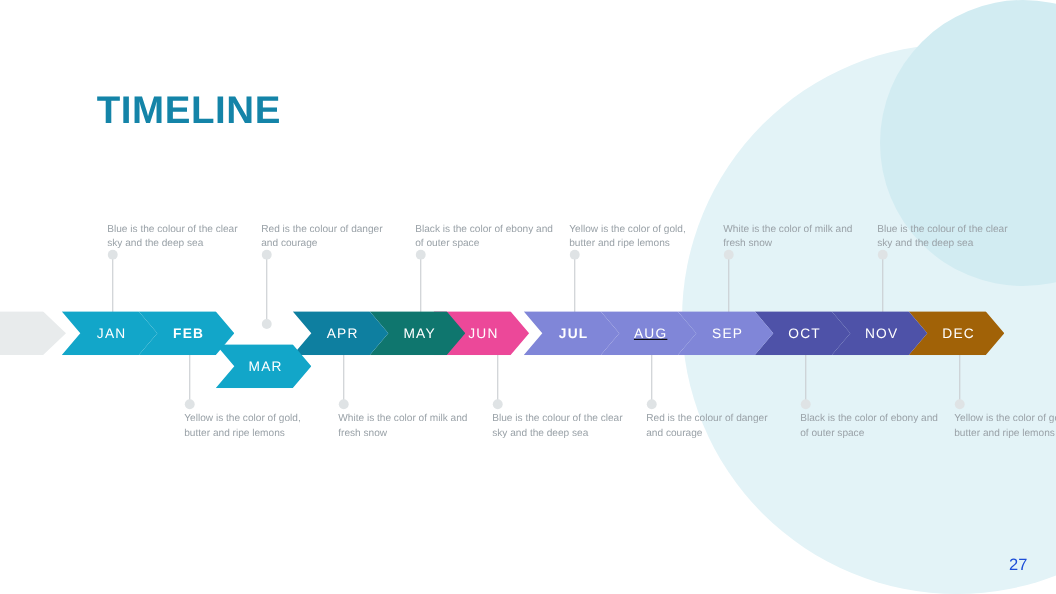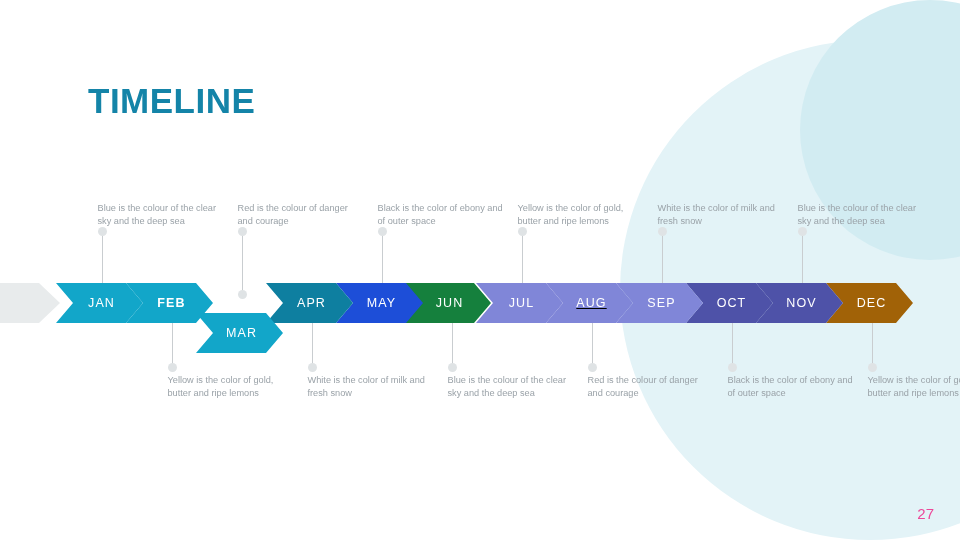--- a/index.html
+++ b/index.html
@@ -110,21 +110,21 @@
   }
   .caption-top  { text-align: left; }
   .caption-bot  { text-align: left; }
 
   
   #page-number {
     position: absolute;
     right: 26px;
     bottom: 18px;
     font-size: 15px;
-    color: #ec4899;
+    color: #1d4ed8;
   }
 </style>
 </head>
 <body>
 
 <div id="slide">
 
   <div class="deco-circle" id="deco-big"></div>
   <div class="deco-circle" id="deco-small"></div>
 
@@ -137,27 +137,27 @@
       </div>
       <div class="seg" style="left: 126px; width: 87px; background: rgb(18, 166, 201); z-index: 59; clip-path: polygon(0px 0px, 70px 0px, 87px 50%, 70px 100%, 0px 100%, 17px 50%); font-weight: bold;">
         <span class="seg-label">FEB</span>
       </div>
       <div class="seg" style="left: 196px; width: 87px; background: rgb(18, 166, 201); z-index: 58; clip-path: polygon(0px 0px, 70px 0px, 87px 50%, 70px 100%, 0px 100%, 17px 50%); margin-top: 30px;">
         <span class="seg-label">MAR</span>
       </div>
       <div class="seg" style="left: 266px; width: 87px; background: rgb(14, 127, 160); z-index: 57; clip-path: polygon(0px 0px, 70px 0px, 87px 50%, 70px 100%, 0px 100%, 17px 50%);">
         <span class="seg-label">APR</span>
       </div>
-      <div class="seg" style="left: 336px; width: 87px; background: #1d4ed8; z-index: 56; clip-path: polygon(0px 0px, 70px 0px, 87px 50%, 70px 100%, 0px 100%, 17px 50%);">
+      <div class="seg" style="left: 336px; width: 87px; background: #0f766e; z-index: 56; clip-path: polygon(0px 0px, 70px 0px, 87px 50%, 70px 100%, 0px 100%, 17px 50%);">
         <span class="seg-label">MAY</span>
       </div>
-      <div class="seg" style="left: 404px; width: 87px; background: #15803d; z-index: 55; clip-path: polygon(0px 0px, 70px 0px, 87px 50%, 70px 100%, 0px 100%, 17px 50%); align-items: center;">
+      <div class="seg" style="left: 394px; width: 87px; background: #ec4899; z-index: 55; clip-path: polygon(0px 0px, 70px 0px, 87px 50%, 70px 100%, 0px 100%, 17px 50%); align-items: center;">
         <span class="seg-label">JUN</span>
       </div>
-      <div class="seg" style="left: 476px; width: 87px; background: rgb(128, 134, 216); z-index: 54; clip-path: polygon(0px 0px, 70px 0px, 87px 50%, 70px 100%, 0px 100%, 17px 50%);">
+      <div class="seg" style="left: 476px; width: 87px; background: rgb(128, 134, 216); z-index: 54; clip-path: polygon(0px 0px, 70px 0px, 87px 50%, 70px 100%, 0px 100%, 17px 50%); font-weight: bold;">
         <span class="seg-label">JUL</span>
       </div>
       <div class="seg" style="left: 546px; width: 87px; background: rgb(128, 134, 216); z-index: 53; clip-path: polygon(0px 0px, 70px 0px, 87px 50%, 70px 100%, 0px 100%, 17px 50%); text-decoration: underline;">
         <span class="seg-label">AUG</span>
       </div>
       <div class="seg" style="left: 616px; width: 87px; background: rgb(128, 134, 216); z-index: 52; clip-path: polygon(0px 0px, 70px 0px, 87px 50%, 70px 100%, 0px 100%, 17px 50%);">
         <span class="seg-label">SEP</span>
       </div>
       <div class="seg" style="left: 686px; width: 87px; background: rgb(78, 82, 168); z-index: 51; clip-path: polygon(0px 0px, 70px 0px, 87px 50%, 70px 100%, 0px 100%, 17px 50%);">
         <span class="seg-label">OCT</span>

